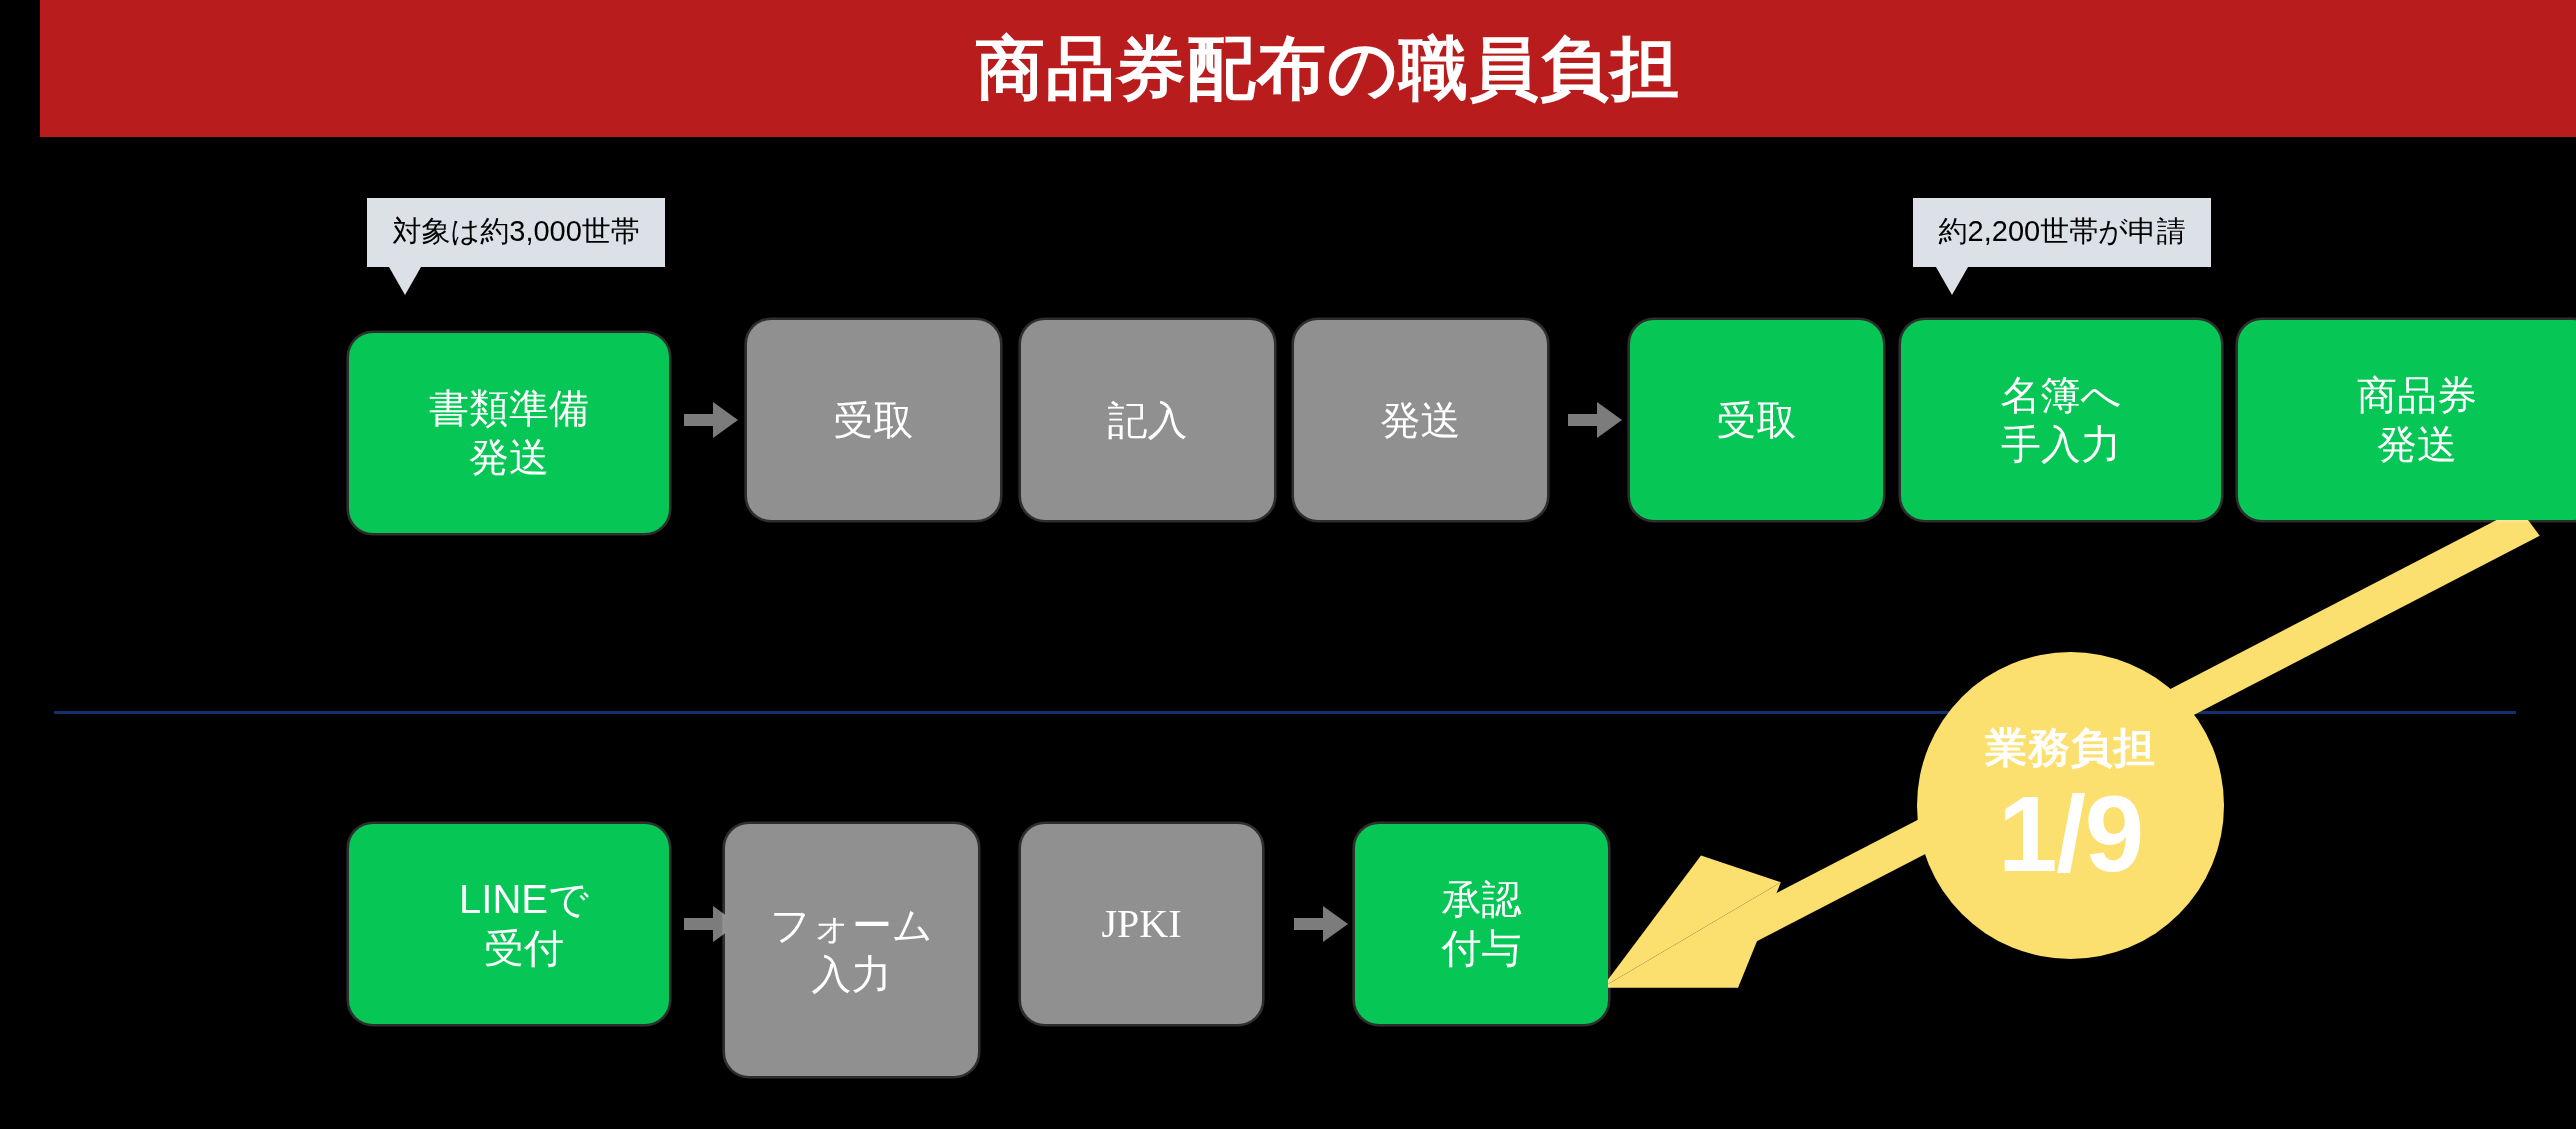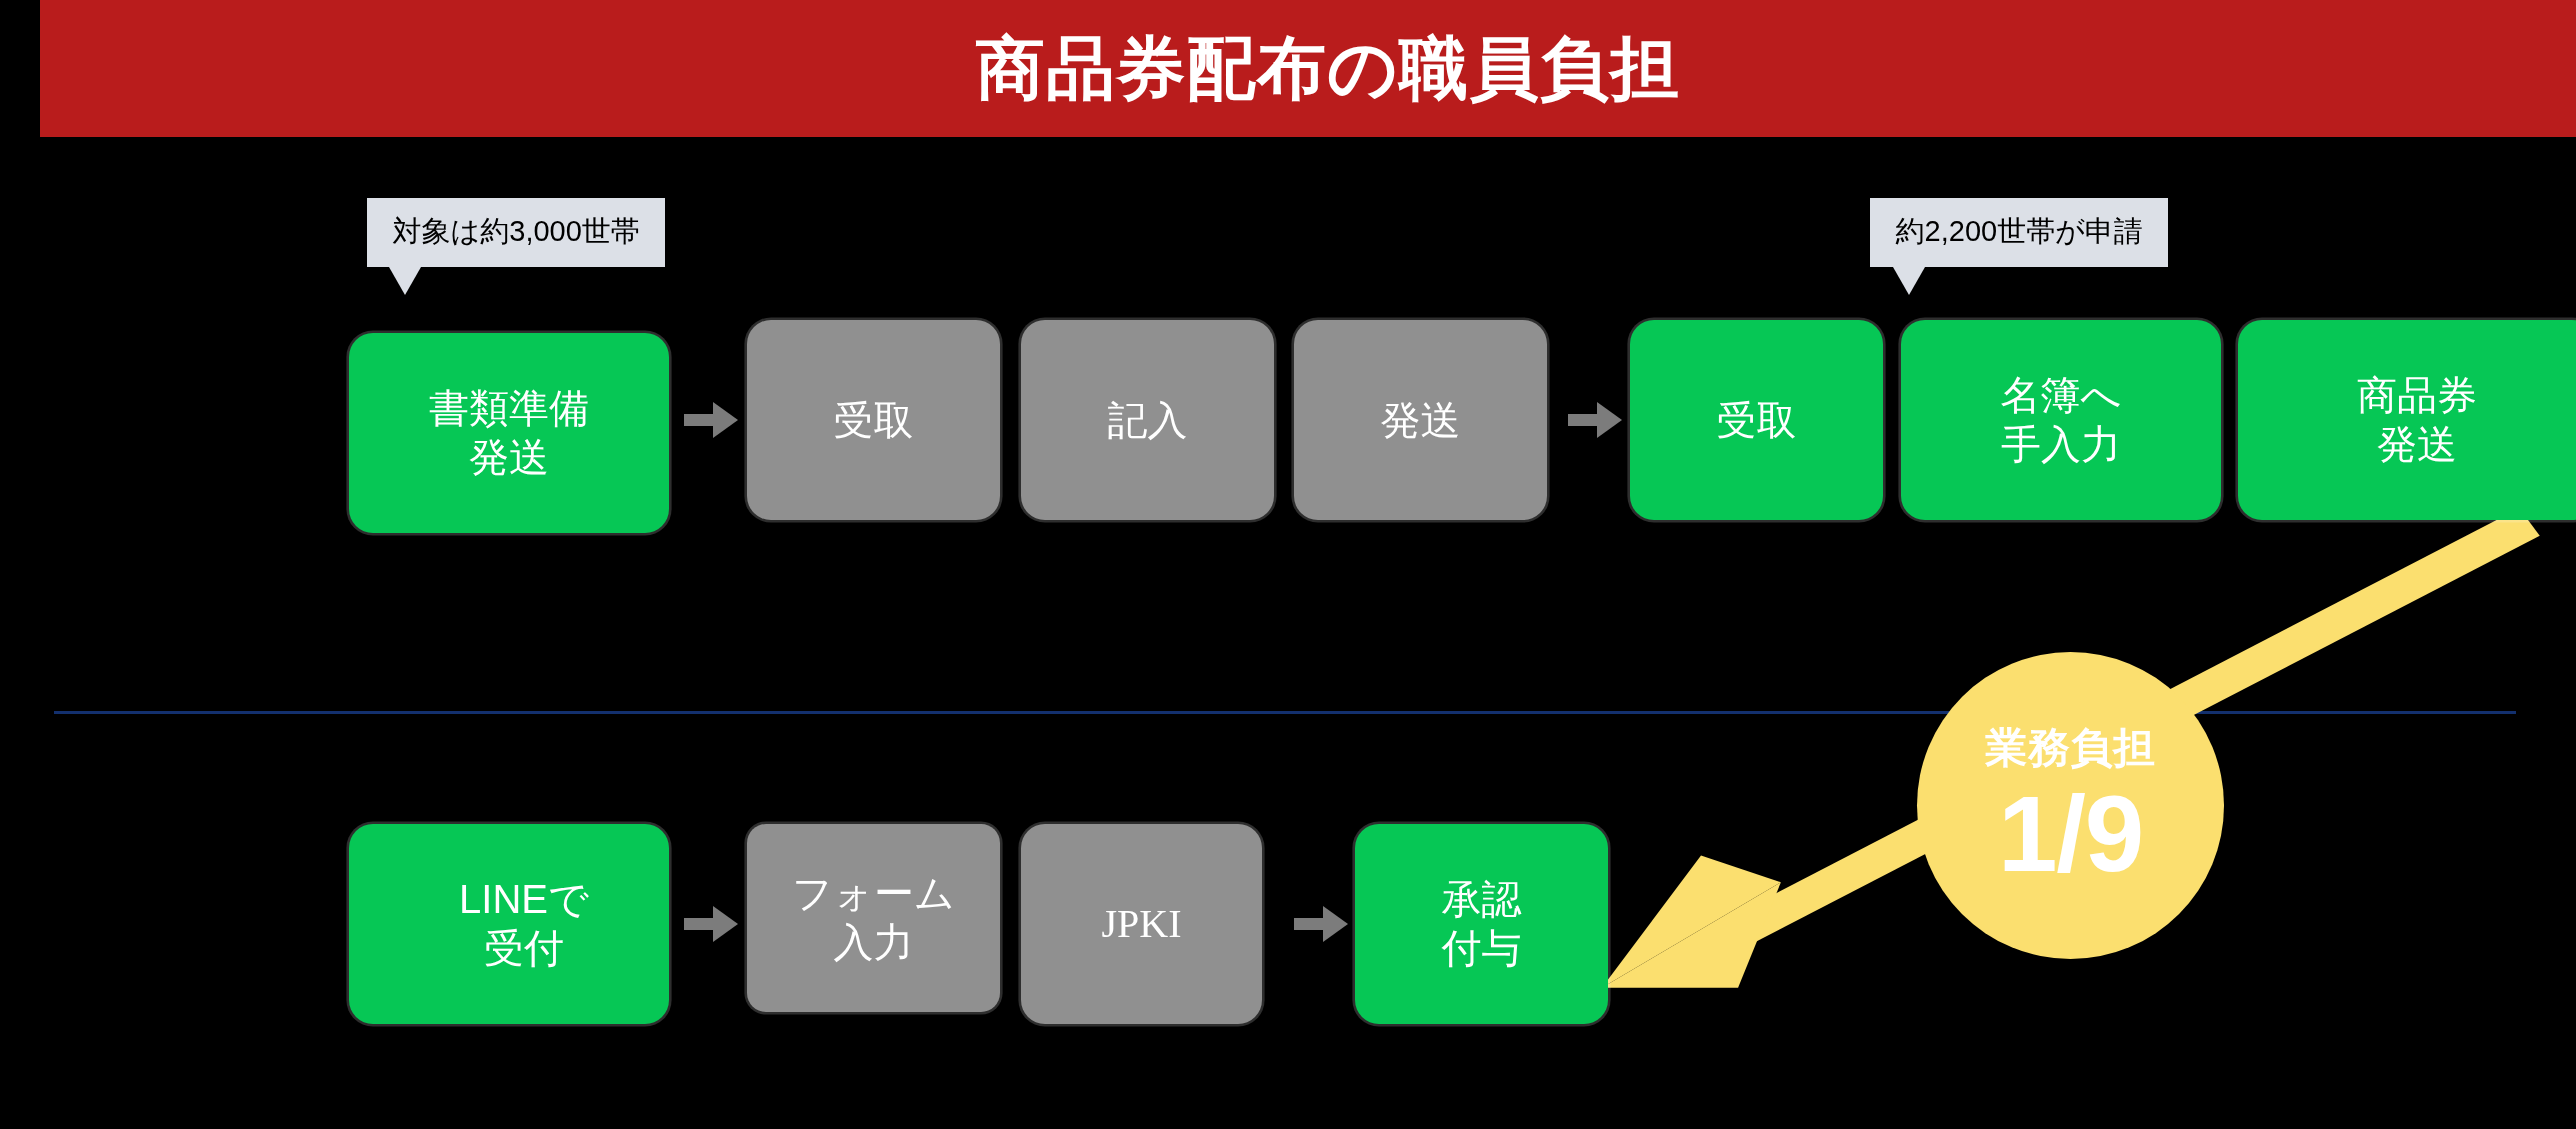--- a/index.html
+++ b/index.html
@@ -46,21 +46,21 @@
   }
   .callout-tail {
     position:absolute;
     width:0; height:0;
     border-left:16.6px solid transparent;
     border-right:16.6px solid transparent;
     border-top:28px solid #DCE0E7;
   }
   #callout-households { left:367px; top:198px; }
   #callout-households .callout-tail { left:22px; top:100%; }
-  #callout-applied { left:1870px; top:198px; }
+  #callout-applied { left:1913px; top:198px; }
   #callout-applied .callout-tail { left:23px; top:100%; }
 
   
   .pbox {
     position:absolute;
     border-radius:24px;
     display:flex; flex-direction:column;
     align-items:center; justify-content:center;
     color:#ffffff;
     font-size:40px;
@@ -190,21 +190,21 @@
   <div class="pbox green" style="left:349px;  top:824px; width:320px; height:200px;padding-left:30px;">
     <span>LINEで</span>
     <span>受付</span>
   </div>
 
   <div class="connector" style="left:684px; top:906px;">
     <div class="shaft"></div>
       <div class="head"></div>
   </div>
 
-  <div class="pbox gray" style="left:747px; top:824px; width:253px; height:188px;border-radius:19px;">
+  <div class="pbox gray" style="left:725px; top:824px; width:253px; height:252px;">
     <span>フォーム</span>
     <span>入力</span>
   </div>
 
   <div class="pbox gray" style="left:1021px; top:824px; width:241px; height:200px;font-family:Liberation Serif, serif;">
     <span>JPKI</span>
   </div>
 
   <div class="connector" style="left:1294px; top:906px;">
     <div class="shaft"></div>

